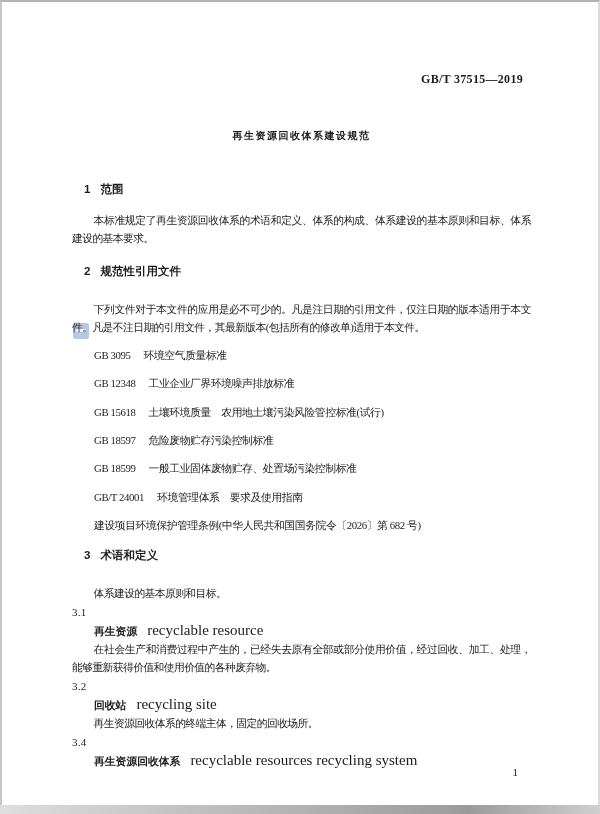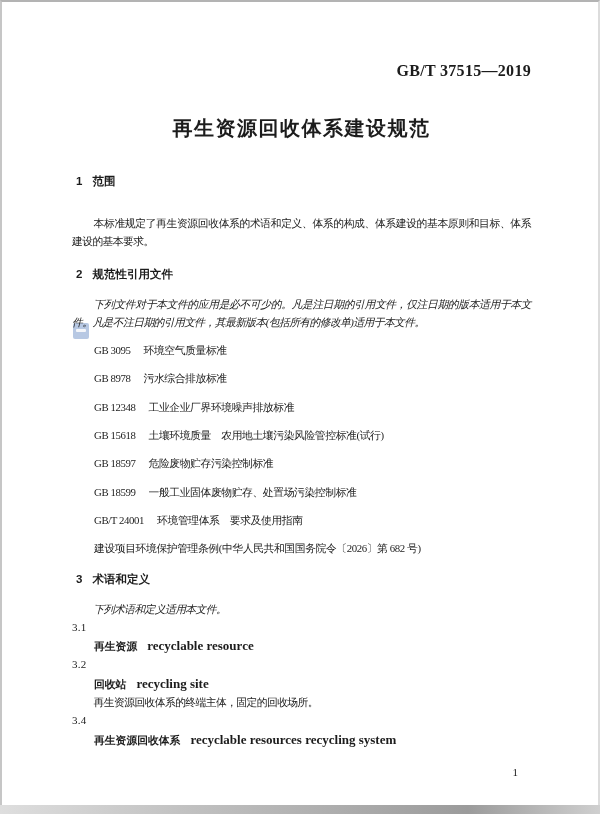--- a/index.html
+++ b/index.html
@@ -7,54 +7,54 @@
     width:600px; height:814px; background:#ffffff; position:relative; overflow:hidden;
     font-family:"Liberation Serif","DejaVu Serif",serif; color:#1c1c1c;
   }
   .page {
     position:absolute; inset:0; box-sizing:border-box;
     border-top:2px solid #b3b3b3; border-left:2px solid #c6c6c6; border-right:2px solid #dcdcdc;
     padding:62px 67px 0 70px; background:#ffffff;
   }
   .content { position:relative; z-index:1; }
   .std-code {
-    text-align:right; font-weight:bold; font-size:16px; letter-spacing:0.3px;
-    line-height:14px; margin:0;
+    text-align:right; font-weight:bold; font-size:12px; letter-spacing:0.3px;
+    line-height:14px; margin:8px;
   }
   .doc-title {
     text-align:center; font-family:"Liberation Sans","DejaVu Sans",sans-serif;
-    font-weight:bold; font-size:20px; letter-spacing:1.5px; line-height:20px;
+    font-weight:bold; font-size:10px; letter-spacing:1.5px; line-height:20px;
     margin:40px 0 0 0;
   }
   .sec-heading {
     font-family:"Liberation Sans","DejaVu Sans",sans-serif; font-weight:bold;
-    font-size:11.5px; line-height:18px; margin:4px;
+    font-size:11.5px; line-height:18px; margin:12px;
   }
   .sec-heading .sec-num { margin-right:10px; }
   .mt-h1 { margin-top:34px; }
   .mt-h2 { margin-top:14px; }
   .mt-h3 { margin-top:12px; }
   p { margin:0; }
   .bp {
     font-size:10.8px; letter-spacing:-0.6px; line-height:18.3px;
     text-align:justify; text-indent:2em;
   }
-  .mt-p { margin-top:24px; }
-  .mt-i { margin-top:12px;font-style:italic; }
+  .mt-p { margin-top:13px; }
+  .mt-i { margin-top:20px; }
   .ref-line { font-size:10.8px; letter-spacing:-0.4px; line-height:18.3px; padding-left:22px;margin-top:10px; }
   .ref-code { margin-right:13px; }
   .tnum { font-size:11px; line-height:18.3px; letter-spacing:0.2px; }
   .tline { line-height:18.3px; padding-left:22px; }
   .tzh {
     font-family:"Liberation Sans","DejaVu Sans",sans-serif; font-weight:bold;
     font-size:10.8px; letter-spacing:0;
   }
   .ten {
-    font-family:"Liberation Serif","DejaVu Serif",serif; font-weight:bold;
-    font-size:13px; margin-left:10px; letter-spacing:0;
+    font-family:"Liberation Serif","DejaVu Serif",serif; font-weight:normal;
+    font-size:15px; margin-left:10px; letter-spacing:0;
   }
   .page-num {
     position:absolute; top:763px; right:80px; font-size:11px; line-height:14px; z-index:2;
   }
   .watermark {
     position:absolute; left:71px; top:321px; width:16px; height:16px;
     border-radius:2px; opacity:0.45; z-index:0;
   }
   .watermark::after {
     content:""; position:absolute; left:3px; top:6px; width:10px; height:3px;
@@ -78,34 +78,34 @@
 
     <p class="doc-title">再生资源回收体系建设规范</p>
 
     <p class="sec-heading mt-h1"><span class="sec-num">1</span><span>范围</span></p>
     <p class="bp mt-p">本标准规定了再生资源回收体系的术语和定义、体系的构成、体系建设的基本原则和目标、体系建设的基本要求。</p>
 
     <p class="sec-heading mt-h2"><span class="sec-num">2</span><span>规范性引用文件</span></p>
     <p class="bp mt-i">下列文件对于本文件的应用是必不可少的。凡是注日期的引用文件，仅注日期的版本适用于本文件。凡是不注日期的引用文件，其最新版本(包括所有的修改单)适用于本文件。</p>
 
     <p class="ref-line"><span class="ref-code">GB 3095</span><span>环境空气质量标准</span></p>
-    <p class="ref-line"><span class="ref-code">GB 8978</span><span>污水综合排放标准</span></p>
     <p class="ref-line"><span class="ref-code">GB 12348</span><span>工业企业厂界环境噪声排放标准</span></p>
     <p class="ref-line"><span class="ref-code">GB 15618</span><span>土壤环境质量　农用地土壤污染风险管控标准(试行)</span></p>
     <p class="ref-line"><span class="ref-code">GB 18597</span><span>危险废物贮存污染控制标准</span></p>
     <p class="ref-line"><span class="ref-code">GB 18599</span><span>一般工业固体废物贮存、处置场污染控制标准</span></p>
     <p class="ref-line"><span class="ref-code">GB/T 24001</span><span>环境管理体系　要求及使用指南</span></p>
     <p class="ref-line">建设项目环境保护管理条例(中华人民共和国国务院令〔2026〕第 682 号)</p>
 
     <p class="sec-heading mt-h3"><span class="sec-num">3</span><span>术语和定义</span></p>
-    <p class="bp mt-i">下列术语和定义适用本文件。</p>
+    <p class="bp mt-i">体系建设的基本原则和目标。</p>
 
     <div>
       <p class="tnum">3.1</p>
       <p class="tline"><span class="tzh">再生资源</span><span class="ten">recyclable resource</span></p>
+      <p class="bp">在社会生产和消费过程中产生的，已经失去原有全部或部分使用价值，经过回收、加工、处理，能够重新获得价值和使用价值的各种废弃物。</p>
     </div>
 
     <div>
       <p class="tnum">3.2</p>
       <p class="tline"><span class="tzh">回收站</span><span class="ten">recycling site</span></p>
       <p class="bp">再生资源回收体系的终端主体，固定的回收场所。</p>
     </div>
 
 
     <div>

